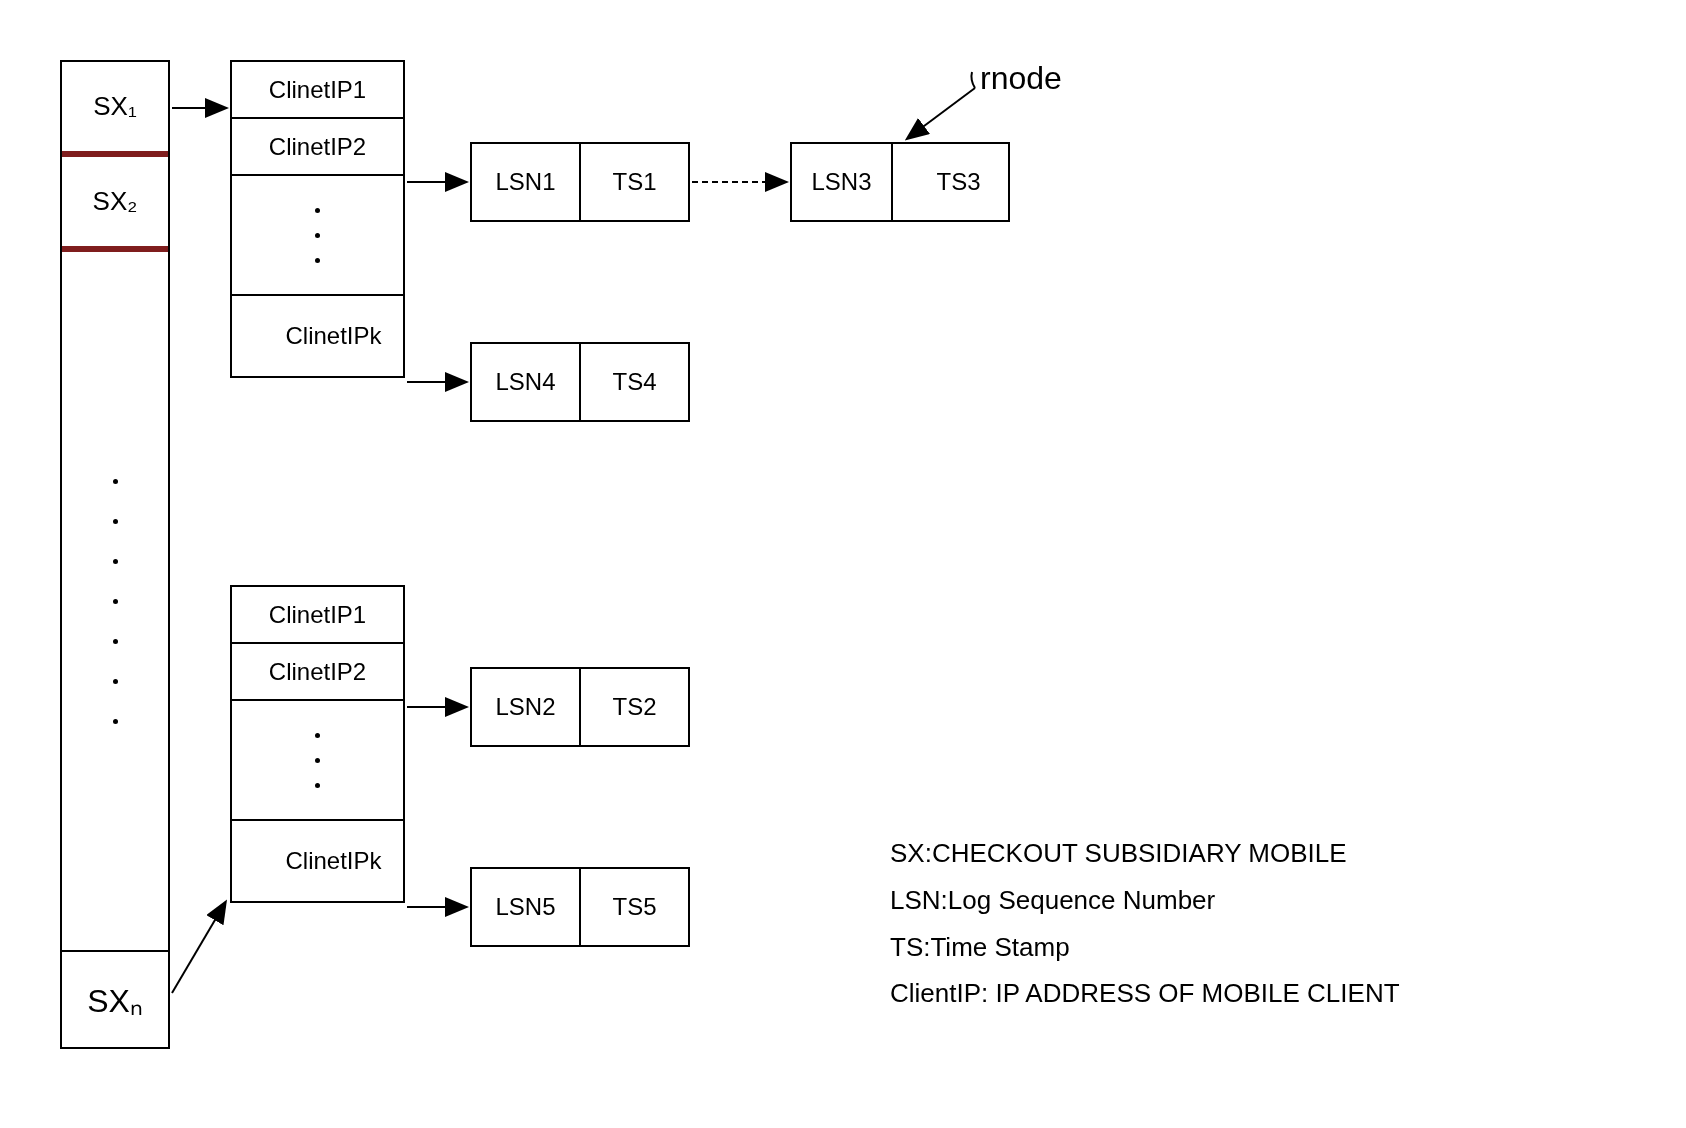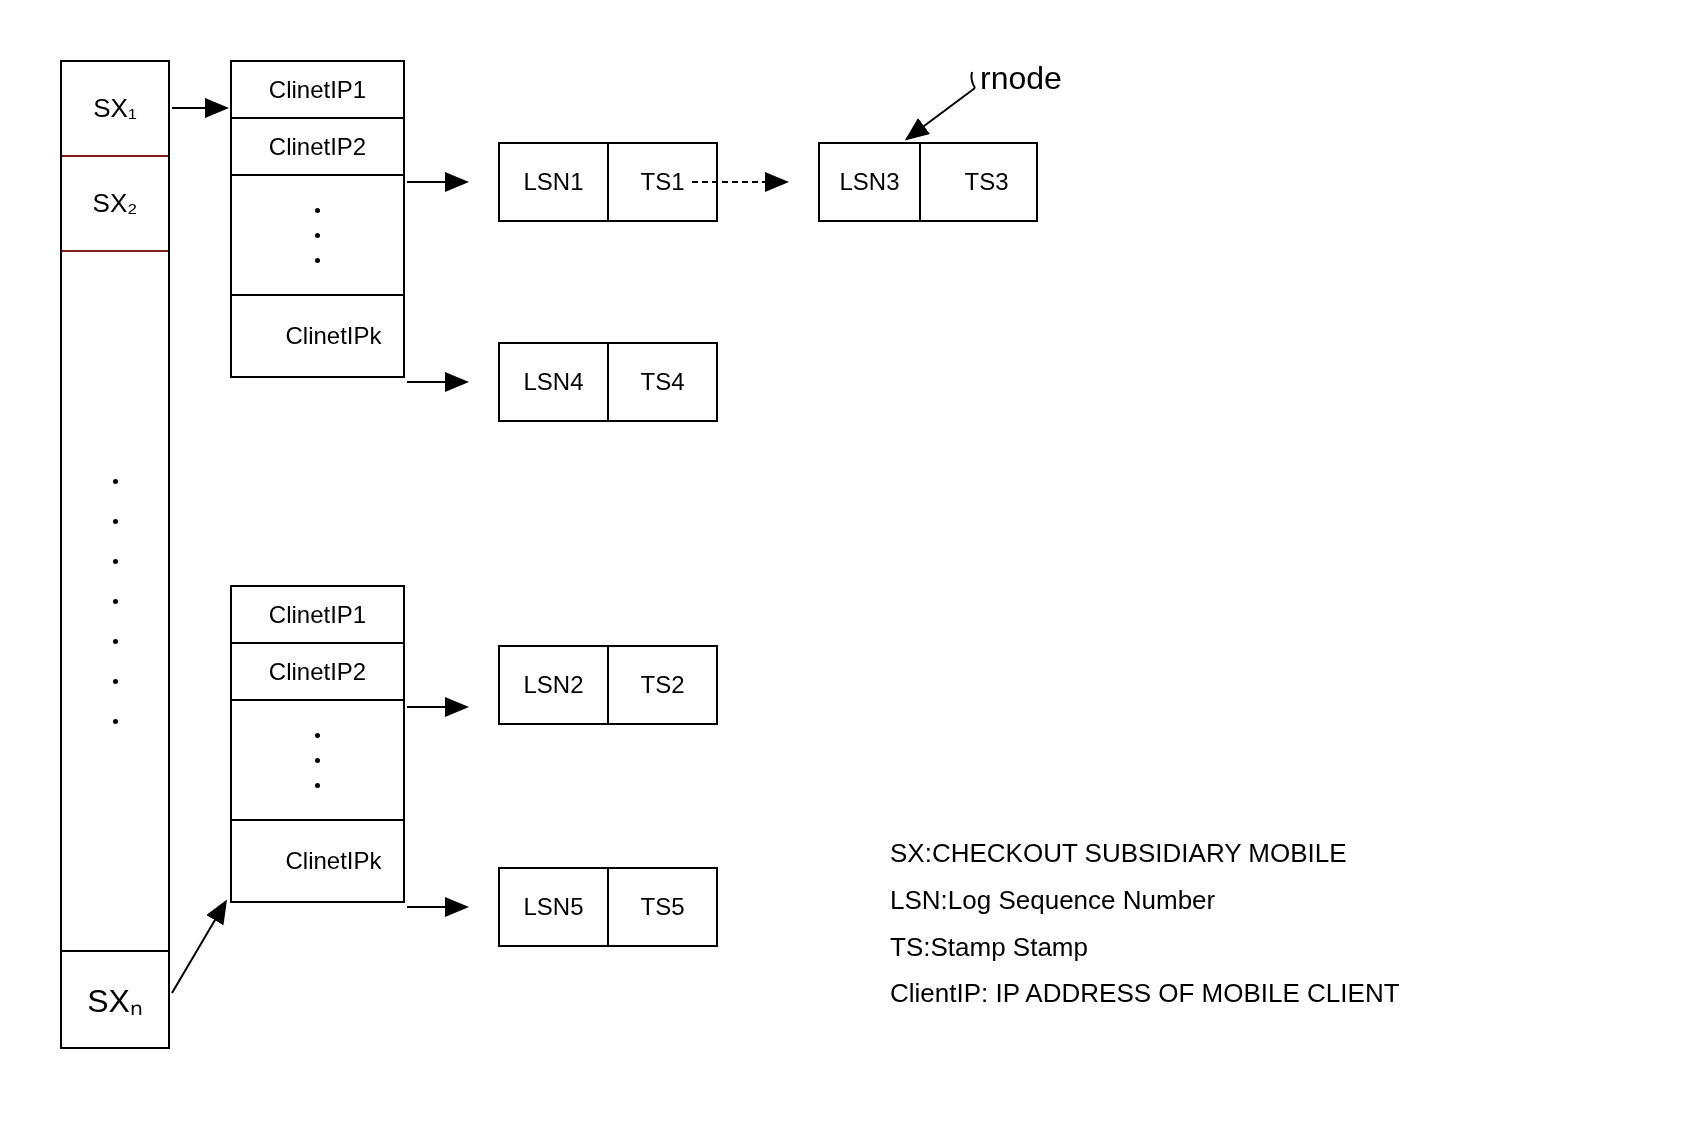--- a/index.html
+++ b/index.html
@@ -22,21 +22,21 @@
     }
     .sx-column {
       position: absolute;
       left: 30px;
       top: 30px;
       width: 110px;
       border: 2px solid black;
     }
     .sx-cell {
       height: 95px;
-      border-bottom: 2px solid #7f1d1d;
+      border-bottom: 6px solid #7f1d1d;
       display: flex;
       align-items: center;
       justify-content: center;
       font-size: 26px;
     }
     .sx-cell-tall {
       height: 700px;
       display: flex;
       flex-direction: column;
       align-items: center;
@@ -94,21 +94,20 @@
       justify-content: center;
       font-size: 24px;
       padding-left: 32px;
     }
     .rnode-box {
       position: absolute;
       width: 220px;
       height: 80px;
       border: 2px solid black;
       display: flex;
-      margin-left: 28px;
     }
     .rnode-cell {
       flex: 1;
       display: flex;
       align-items: center;
       justify-content: center;
       font-size: 24px;
       border-right: 2px solid black;
     }
     .rnode-cell:last-child {
@@ -202,36 +201,36 @@
   <div class="rnode-box" style="left: 760px; top: 112px; gap: 16px;">
     <div class="rnode-cell">LSN3</div>
     <div class="rnode-cell">TS3</div>
   </div>
 
   <div class="rnode-box" style="left: 440px; top: 312px;">
     <div class="rnode-cell">LSN4</div>
     <div class="rnode-cell">TS4</div>
   </div>
 
-  <div class="rnode-box" style="left: 440px; top: 615px;">
+  <div class="rnode-box" style="left: 440px; top: 637px;">
     <div class="rnode-cell">LSN2</div>
     <div class="rnode-cell">TS2</div>
   </div>
 
   <div class="rnode-box" style="left: 440px; top: 837px;">
     <div class="rnode-cell">LSN5</div>
     <div class="rnode-cell">TS5</div>
   </div>
 
   <div class="rnode-label">rnode</div>
 
   <div class="legend">
     <div>SX:CHECKOUT SUBSIDIARY MOBILE</div>
     <div>LSN:Log Sequence Number</div>
-    <div>TS:Stamp Stamp</div>
+    <div>TS:Time Stamp</div>
     <div>ClientIP: IP ADDRESS OF MOBILE CLIENT</div>
   </div>
 
   <svg width="1686" height="1128">
     <defs>
       <marker id="arrowhead" markerWidth="12" markerHeight="10" refX="10" refY="5" orient="auto">
         <polygon points="0 0, 12 5, 0 10" fill="black"></polygon>
       </marker>
     </defs>
 

